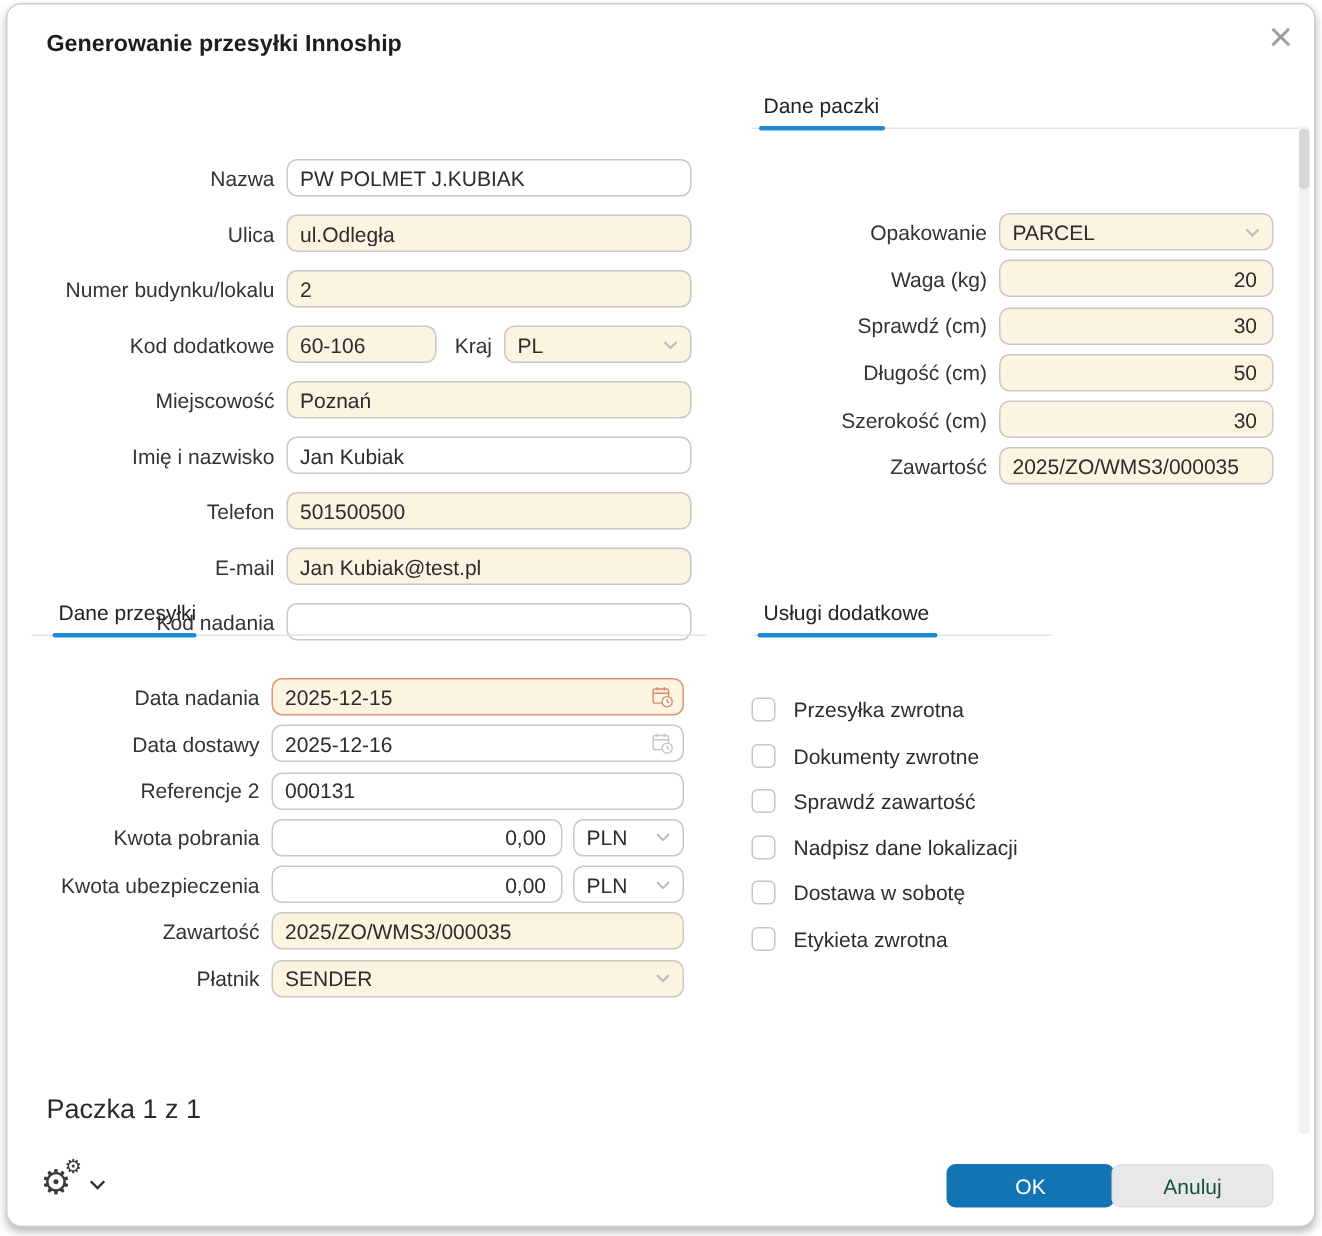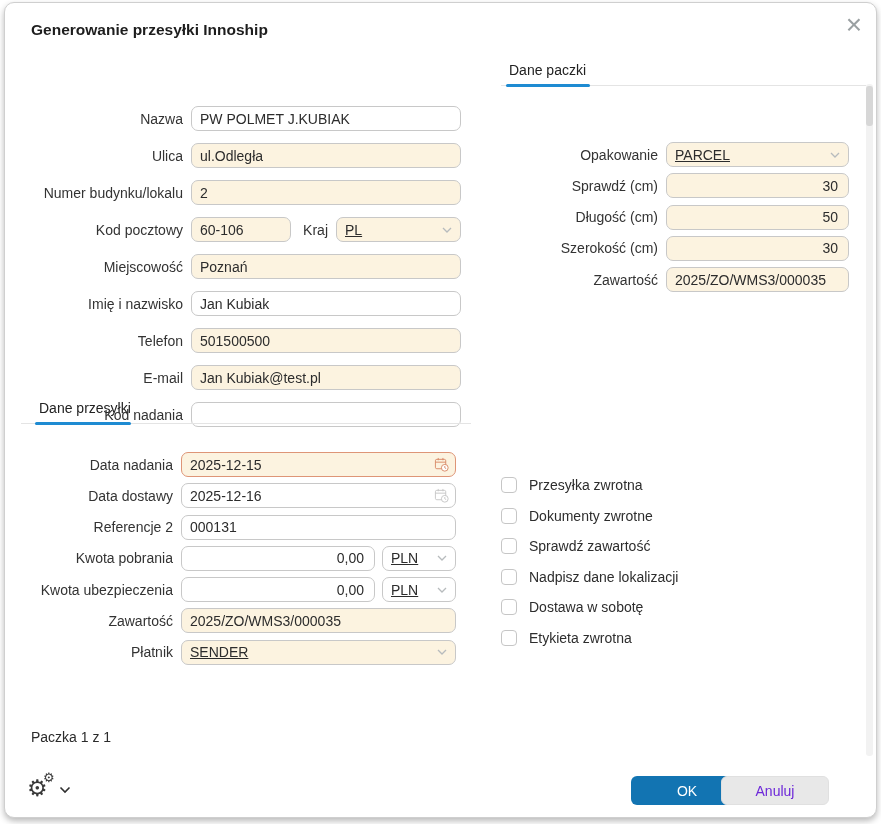--- a/index.html
+++ b/index.html
@@ -18,42 +18,42 @@
   
   .form{position:absolute;display:flex;flex-direction:column;row-gap:6.3px;}
   .row{display:flex;align-items:center;height:25px;}
   .row label{text-align:right;font-size:14px;color:#333;padding-right:8px;flex:none;}
   .lbl-l{width:170px;}.lbl-r{width:165px;}.lbl-s{width:160px;}.lbl-mid{width:45px;}
   .field{height:25px;border:1px solid #c8c8c8;border-radius:7px;background:#fff;font-size:14px;
     padding:0 8px;color:#2c2c2c;font-family:inherit;outline:none;}
   .grow{flex:1;min-width:0;}
   .cream{background:#fcf3e0;}
   .num{text-align:right;padding-right:10px;}
-  .select{display:flex;align-items:center;justify-content:space-between;cursor:pointer;text-decoration:underline;}
+  .select{display:flex;align-items:center;justify-content:space-between;cursor:pointer;}
   .select .chev{color:#b7bbbd;flex:none;margin-left:4px;display:flex;}
   .datewrap{position:relative;display:flex;}
   .datewrap input{width:100%;padding-right:28px;}
   .warnb{border-color:#de9577;}
   .cal{position:absolute;right:7px;top:5px;display:flex;}
   .cal.orange{color:#d98a66;}.cal.gray{color:#c6c6c6;}
   
   .svc{position:absolute;display:flex;flex-direction:column;row-gap:10.6px;}
   .svcrow{display:flex;align-items:center;height:20px;cursor:pointer;}
   .cbx{width:16px;height:16px;border:1px solid #c6c6c6;border-radius:4px;background:#fff;flex:none;}
   .svcrow span.svctxt{font-size:14px;color:#2d2d2d;margin-left:12px;}
-  .pager{position:absolute;left:26px;top:726px;font-size:14px;color:#2b2b2b;}
+  .pager{position:absolute;left:26px;top:726px;font-size:18px;color:#2b2b2b;}
   
   .gear-btn{position:absolute;left:22px;top:772px;width:46px;height:32px;cursor:pointer;}
   .gear-big{position:absolute;left:0;top:2px;font-size:23px;color:#3a3a3a;line-height:1;}
   .gear-small{position:absolute;left:16px;top:-4px;font-size:13px;color:#3a3a3a;line-height:1;}
   .gear-caret{position:absolute;left:32px;top:11px;color:#2f2f2f;display:flex;}
   .btn{position:absolute;top:773px;height:29px;border:none;border-radius:6px;font-size:14px;
     font-family:inherit;cursor:pointer;}
   .btn-ok{left:626px;width:112px;background:#1274b2;color:#fff;}
-  .btn-cancel{left:716px;width:108px;background:#e8e8e8;color:#6d28d9;border:1px solid #e0e0e0;}
+  .btn-cancel{left:736px;width:108px;background:#e8e8e8;color:#14532d;border:1px solid #e0e0e0;}
   
   .sbar{position:absolute;right:3px;top:81px;width:7px;height:672px;background:#f2f2f2;border-radius:3px;}
   .sthumb{position:absolute;left:0;top:2px;width:7px;height:40px;background:#d7d7d7;border-radius:3px;}
 </style>
 </head>
 <body>
 
 <div class="dialog">
 
   <div class="title">Generowanie przesyłki Innoship</div>
@@ -72,21 +72,21 @@
     </div>
     <div class="row">
       <label class="lbl-l">Ulica</label>
       <input class="field cream grow" value="ul.Odległa" style="">
     </div>
     <div class="row">
       <label class="lbl-l">Numer budynku/lokalu</label>
       <input class="field cream grow" value="2" style="">
     </div>
     <div class="row">
-      <label class="lbl-l">Kod pocztowy</label>
+      <label class="lbl-l">Kod dodatkowe</label>
       <input class="field cream" style="width: 100px; flex: 0 0 auto;" value="60-106">
       <label class="lbl-mid">Kraj</label>
       <div class="field cream select grow">
         <span>PL</span>
         <span class="chev">
             <svg width="10" height="6" viewBox="0 0 10 6">
               <polyline points="1,1 5,5 9,1" fill="none" stroke="currentColor" stroke-width="1.3"></polyline>
             </svg>
           </span>
       </div>
@@ -119,20 +119,24 @@
       <div class="field cream select grow">
         <span>PARCEL</span>
         <span class="chev">
             <svg width="10" height="6" viewBox="0 0 10 6">
               <polyline points="1,1 5,5 9,1" fill="none" stroke="currentColor" stroke-width="1.3"></polyline>
             </svg>
           </span>
       </div>
     </div>
     <div class="row">
+      <label class="lbl-r">Waga (kg)</label>
+      <input class="field cream num grow" value="20" style="">
+    </div>
+    <div class="row">
       <label class="lbl-r">Sprawdź (cm)</label>
       <input class="field cream num grow" value="30" style="">
     </div>
     <div class="row">
       <label class="lbl-r">Długość (cm)</label>
       <input class="field cream num grow" value="50" style="">
     </div>
     <div class="row">
       <label class="lbl-r">Szerokość (cm)</label>
       <input class="field cream num grow" value="30" style="">
@@ -141,20 +145,24 @@
       <label class="lbl-r">Zawartość</label>
       <input class="field cream grow" value="2025/ZO/WMS3/000035" style="">
     </div>
   </div>
 
   <div class="hdr" style="left:16px;top:394px;width:450px;">
     <span class="txt" style="left:18px;">Dane przesyłki</span>
     <span class="bar" style="left:14px;width:96px;"></span>
   </div>
 
+  <div class="hdr" style="left:496px;top:394px;width:200px;">
+    <span class="txt" style="left:8px;">Usługi dodatkowe</span>
+    <span class="bar" style="left:4px;width:120px;"></span>
+  </div>
 
   <div class="form" style="left:16px;top:449px;width:435px;">
     <div class="row">
       <label class="lbl-s">Data nadania</label>
       <div class="datewrap grow">
         <input class="field cream warnb grow" value="2025-12-15" style="">
         <span class="cal orange">
             <svg width="15" height="15" viewBox="0 0 16 16">
               <rect x="1.5" y="2.5" width="11" height="10" rx="1.5" fill="none" stroke="currentColor"></rect>
               <line x1="1.5" y1="5.5" x2="12.5" y2="5.5" stroke="currentColor"></line>
@@ -220,21 +228,21 @@
         <span>SENDER</span>
         <span class="chev">
             <svg width="10" height="6" viewBox="0 0 10 6">
               <polyline points="1,1 5,5 9,1" fill="none" stroke="currentColor" stroke-width="1.3"></polyline>
             </svg>
           </span>
       </div>
     </div>
   </div>
 
-  <div class="svc" style="left:496px;top:472px;">
+  <div class="svc" style="left:496px;top:460px;">
     <div class="svcrow">
       <span class="cbx"></span>
       <span class="svctxt">Przesyłka zwrotna</span>
     </div>
     <div class="svcrow">
       <span class="cbx"></span>
       <span class="svctxt">Dokumenty zwrotne</span>
     </div>
     <div class="svcrow">
       <span class="cbx"></span>

